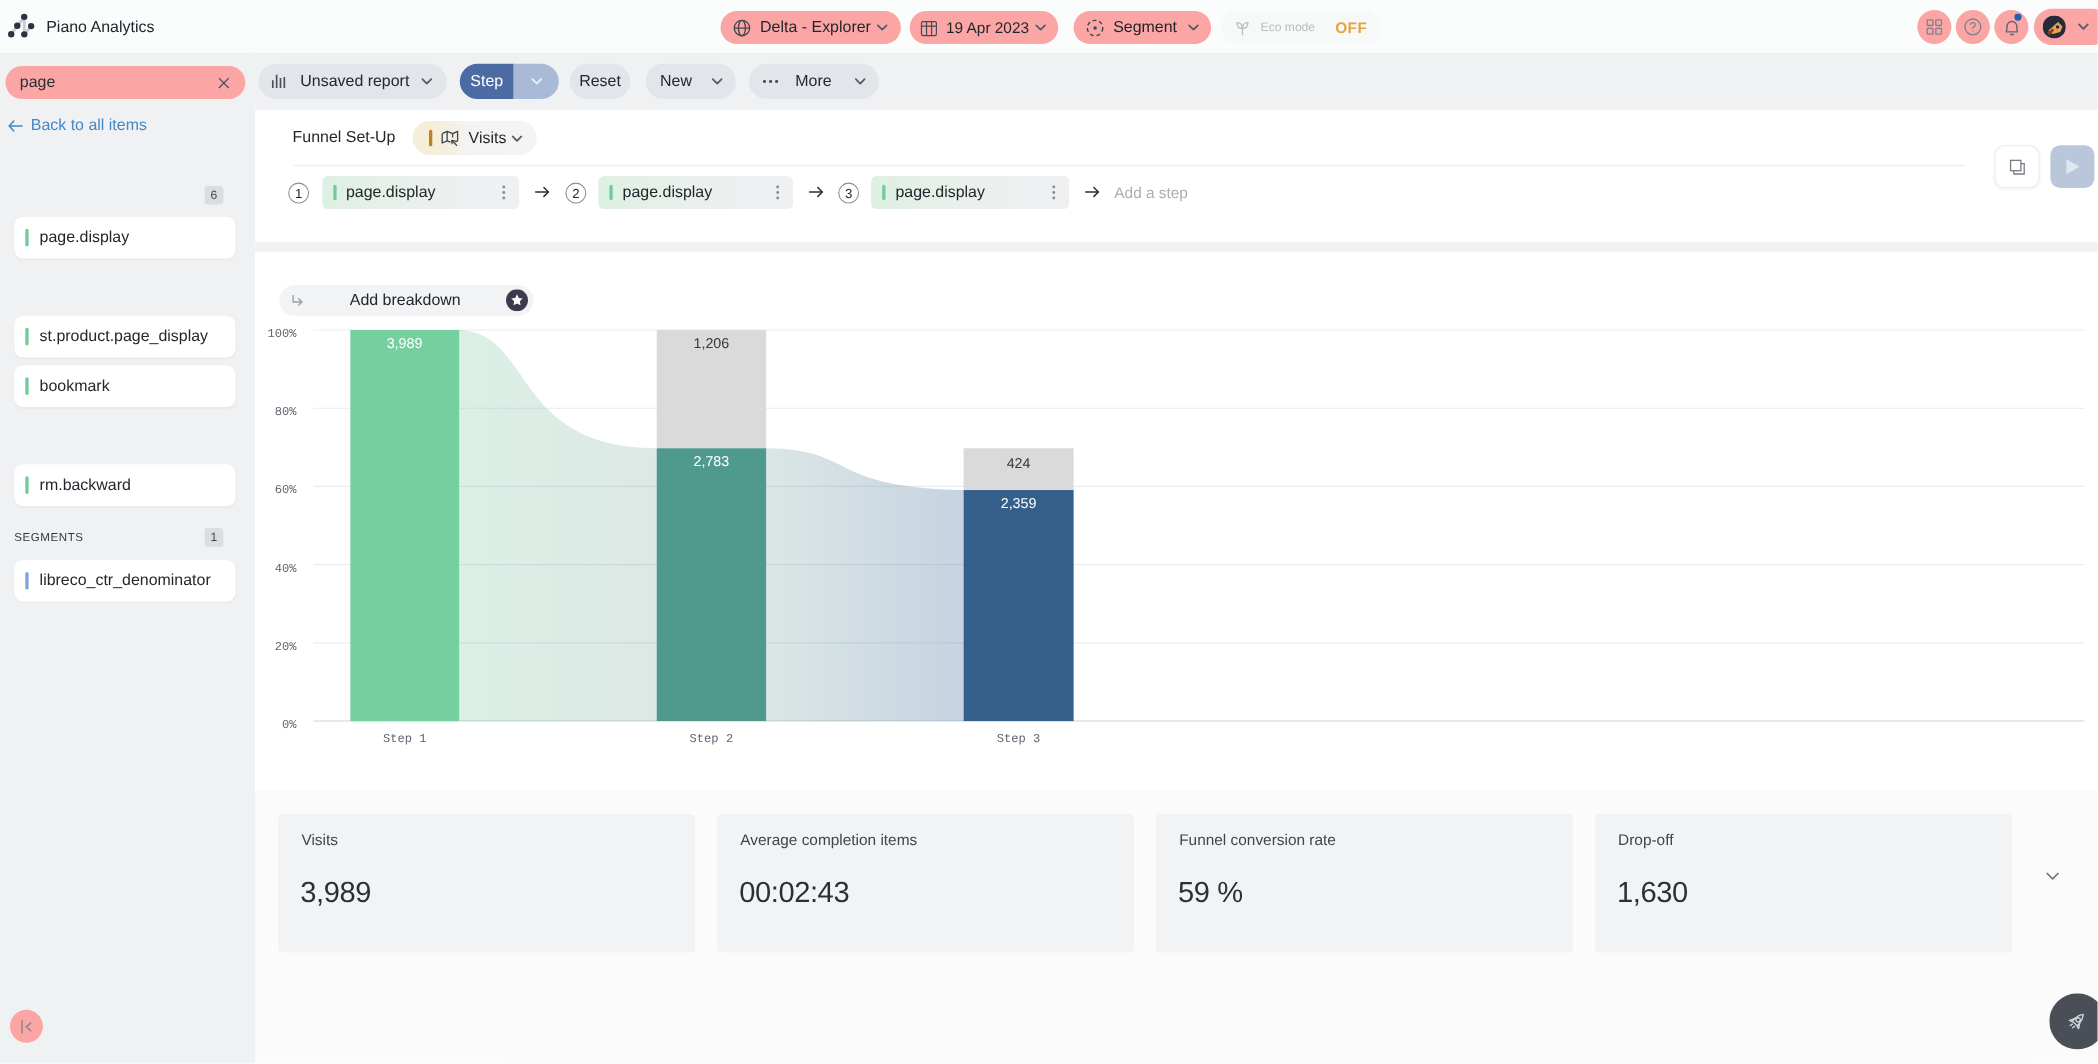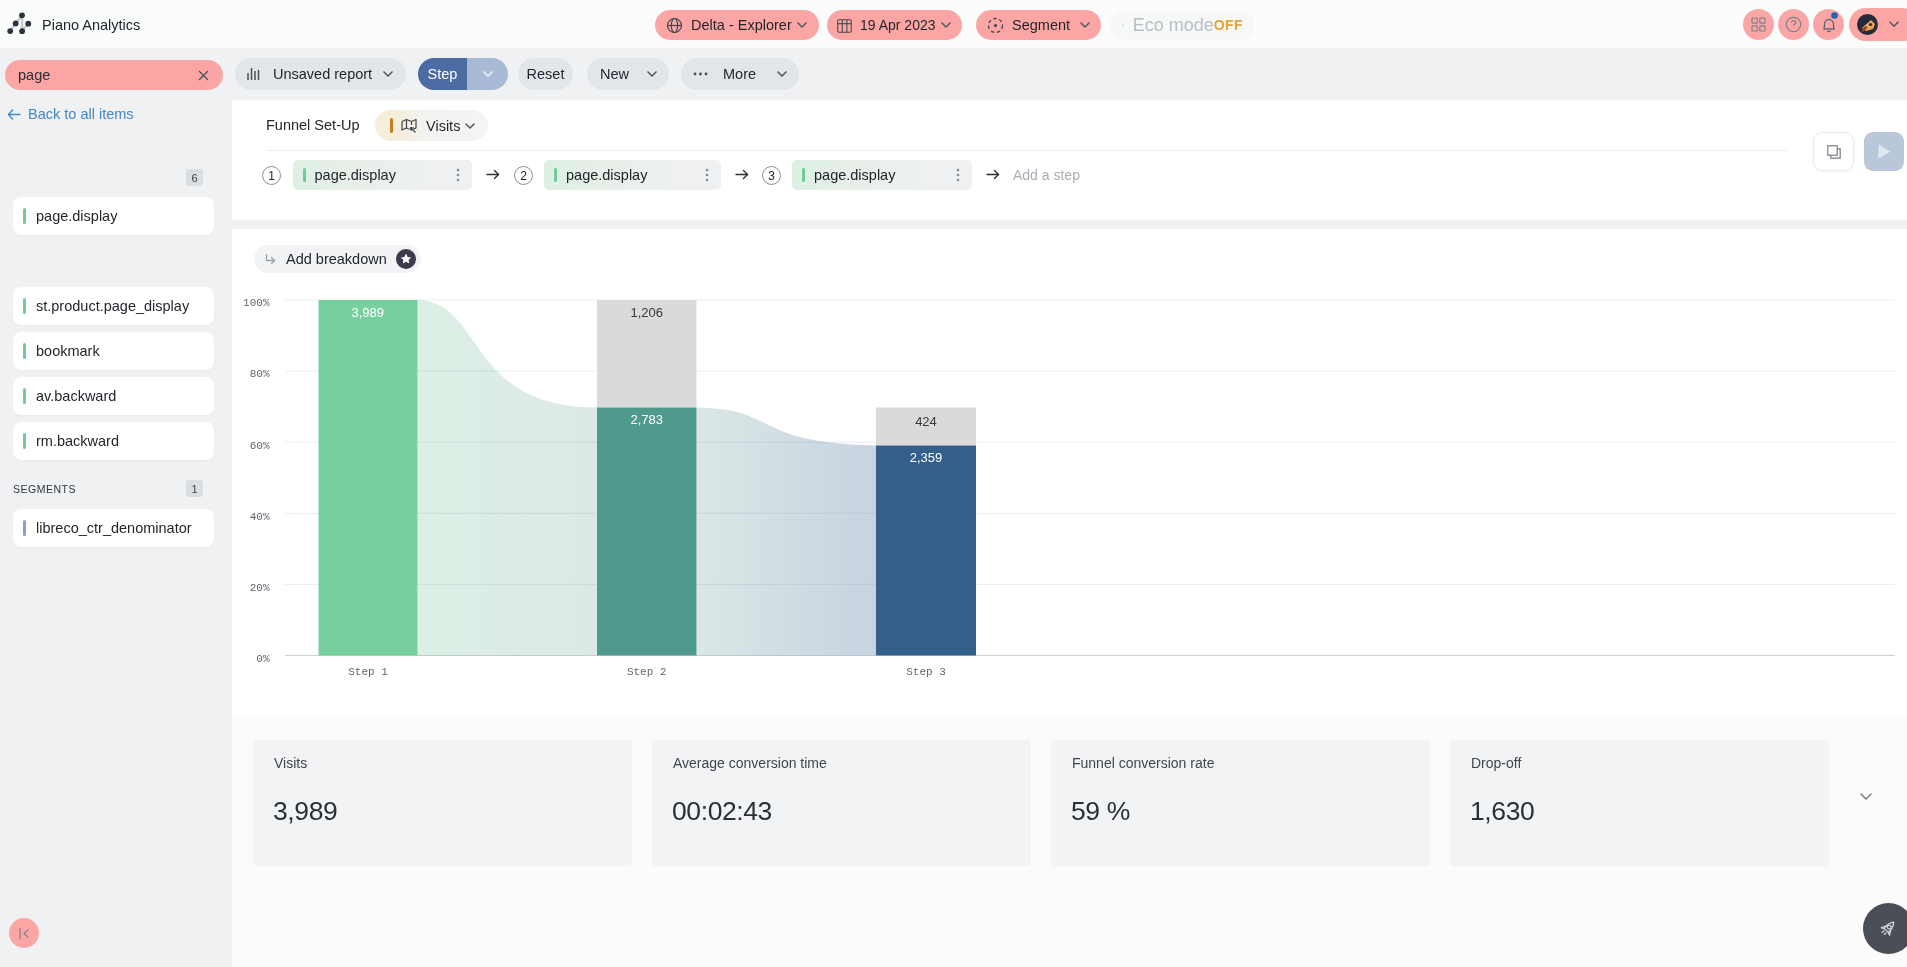--- a/index.html
+++ b/index.html
@@ -67,21 +67,21 @@
         <path class="chev" d="M1 1 L5 5 L9 1"></path>
       </svg>
   </div>
 
   <div class="pill" style="left:1110px;top:10px;width:145px;height:30px;background:#f7f8f8;">
     <svg style="margin-left:11px" width="17" height="17" viewBox="0 0 17 17" fill="none" stroke="#b9bec4" stroke-width="1.2">
       <path d="M8.5 15 V8"></path>
       <path d="M8.5 9 C8.5 5.5 6.5 3.5 3.5 3.5 C3.5 7 5.5 9 8.5 9 Z"></path>
       <path d="M8.5 9 C8.5 5.5 10.5 3.5 13.5 3.5 C13.5 7 11.5 9 8.5 9 Z"></path>
     </svg>
-    <span style="margin-left:8px;font-size:18px;color:#b9bec4;white-space:nowrap;text-align:right;">Eco mode</span>
+    <span style="margin-left:8px;font-size:11px;color:#b9bec4;white-space:nowrap;text-align:right;">Eco mode</span>
     <span style="margin-left:auto;margin-right:12px;font-size:14px;font-weight:bold;color:#e5a33c;letter-spacing:.4px;white-space:nowrap;">OFF</span>
   </div>
 
   <div class="pill" style="left:1743px;top:9px;width:31px;height:31px;justify-content:center;">
     <svg width="15" height="15" viewBox="0 0 15 15" fill="none" stroke="#7c828a" stroke-width="1.2">
       <rect x="1" y="1" width="5.2" height="5.2" rx="0.6"></rect>
         <rect x="8.8" y="1" width="5.2" height="5.2" rx="0.6"></rect>
       <rect x="1" y="8.8" width="5.2" height="5.2" rx="0.6"></rect>
         <rect x="8.8" y="8.8" width="5.2" height="5.2" rx="0.6"></rect>
     </svg>
@@ -133,21 +133,20 @@
     </svg>
     <span style="margin-left:7px;font-size:14.5px;color:#4287c6;">Back to all items</span>
   </div>
 
   <div class="abs" style="left:13px;top:124px;font-size:10.5px;letter-spacing:0.5px;color:#30363d;margin-top:41px;">EVENTS</div>
   <div class="abs" style="left:186px;top:121px;width:17px;height:17px;background:#dbdee1;border-radius:3px;font-size:11px;color:#3f454c;display:flex;align-items:center;justify-content:center;">6</div>
 
   <div class="item" style="top:149px;"><i></i>page.display</div>
   <div class="item" style="top:239px;"><i></i>st.product.page_display</div>
   <div class="item" style="top:284px;"><i></i>bookmark</div>
-  <div class="item" style="top:329px;"><i></i>av.backward</div>
   <div class="item" style="top:374px;"><i></i>rm.backward</div>
 
   <div class="abs" style="left:13px;top:435px;font-size:10.5px;letter-spacing:0.5px;color:#30363d;">SEGMENTS</div>
   <div class="abs" style="left:186px;top:432px;width:17px;height:17px;background:#dbdee1;border-radius:3px;font-size:11px;color:#3f454c;display:flex;align-items:center;justify-content:center;">1</div>
   <div class="item" style="top:461px;"><i style="background:#7ba4d9;"></i>libreco_ctr_denominator</div>
 
   <div class="pill" style="left:9px;top:870px;width:30px;height:30px;border-radius:50%;justify-content:center;">
     <svg width="13" height="13" viewBox="0 0 13 13" fill="none" stroke="#7d838b" stroke-width="1.2" stroke-linecap="round">
       <line x1="2" y1="1" x2="2" y2="12"></line>
         <path d="M10 3 L6 6.5 L10 10"></path>
@@ -275,21 +274,21 @@
   .stepnum { position:absolute; width:19px; height:19px; border-radius:50%; border:1px solid #8a9097;
              font-size:12px; color:#23272c; display:flex; align-items:center; justify-content:center; }
   .stepchip { position:absolute; height:30px; border-radius:5px; display:flex; align-items:center;
               font-size:14.5px; font-weight:500; color:#22262b;
               background:linear-gradient(90deg,#ddf0e4 0%,#e8efe9 35%,#eef0f1 75%,#eef0f1 100%); }
   .stepchip i { display:block; width:3px; height:14px; border-radius:1.5px; background:#6fcb98; margin-left:10px; margin-right:9px; }
 </style>
 
 <div class="abs" style="left:232px;top:220px;width:1675px;height:9px;background:#f0f1f3;"></div>
 <div class="abs" style="left:232px;top:229px;width:1675px;height:489px;background:#fff;"></div>
-<div class="abs" style="left:254px;top:245px;height:28px;border-radius:14px;background:#f2f3f5;display:flex;align-items:center;padding-right:5px;">
+<div class="abs" style="left:254px;top:259px;height:28px;border-radius:14px;background:#f2f3f5;display:flex;align-items:center;padding-right:5px;gap:32px;">
   <svg style="margin-left:11px" width="11" height="10" viewBox="0 0 11 10" fill="none" stroke="#9aa0a6" stroke-width="1.3" stroke-linecap="round" stroke-linejoin="round">
     <path d="M1.5 0.5 V6.5 H9"></path>
       <path d="M6.5 3.5 L9.5 6.5 L6.5 9.5"></path>
   </svg>
   <span style="margin-left:10px;font-size:14.5px;color:#23272c;">Add breakdown</span>
   <svg style="margin-left:9px" width="20" height="20" viewBox="0 0 20 20">
     <circle cx="10" cy="10" r="10" fill="#3e3a4e"></circle>
     <path d="M10 4.6 L11.6 7.9 L15.2 8.4 L12.6 10.9 L13.2 14.5 L10 12.8 L6.8 14.5 L7.4 10.9 L4.8 8.4 L8.4 7.9 Z" fill="#fff"></path>
   </svg>
 </div>
@@ -346,21 +345,21 @@
     <text x="926" y="674.5">Step 3</text>
   </g>
 </svg>
 
 <div class="abs" style="left:232px;top:718px;width:1675px;height:249px;background:#fbfbfc;"></div>
 <div class="card" style="left:253px;">
     <span>Visits</span>
     <b>3,989</b>
   </div>
 <div class="card" style="left:652px;">
-    <span>Average conversion time</span>
+    <span>Average completion items</span>
     <b>00:02:43</b>
   </div>
 <div class="card" style="left:1051px;">
     <span>Funnel conversion rate</span>
     <b>59&nbsp;%</b>
   </div>
 <div class="card" style="left:1450px;">
     <span>Drop-off</span>
     <b>1,630</b>
   </div>

